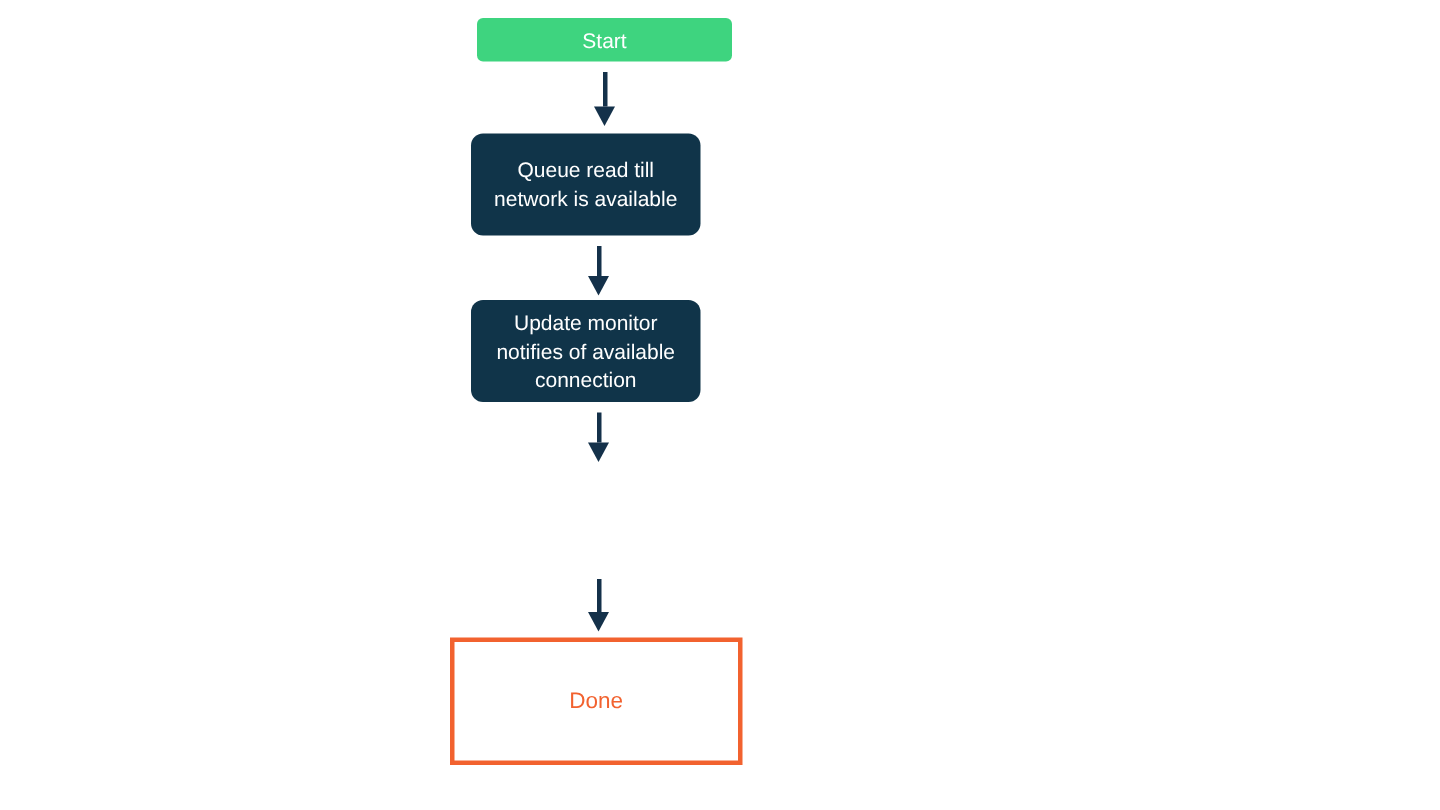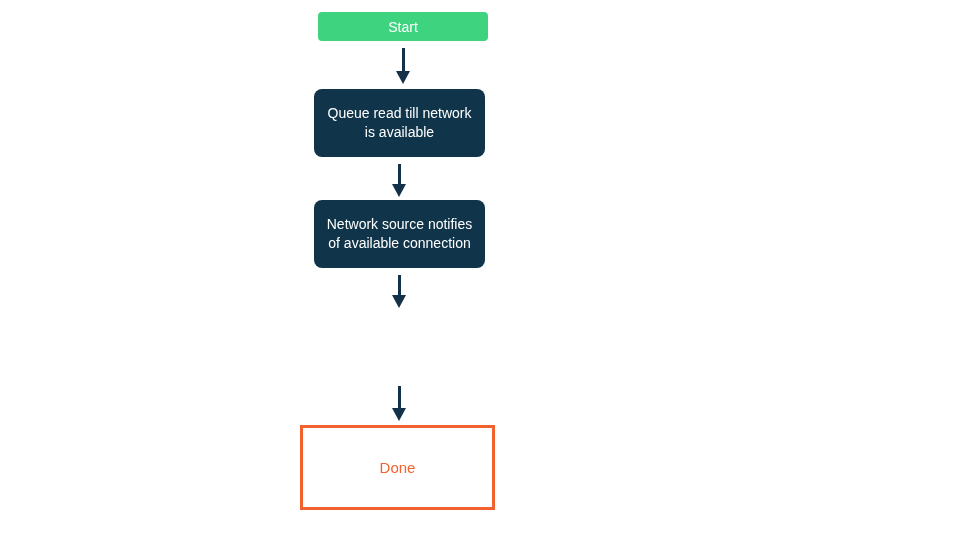--- a/index.html
+++ b/index.html
@@ -34,21 +34,21 @@
     text-align:center;
   }
   .node-start{
     left:318px; top:12px; width:170px; height:29px;
     background:var(--start-fill);
     color:var(--start-text);
     border-radius:4px;
     font-size:14px;
   }
   .node-process{
-    left:314px; width:171px; height:68px;
+    left:314px; width:153px; height:68px;
     background:var(--process-fill);
     color:var(--process-text);
     border-radius:8px;
     font-size:14px;
     line-height:19px;
     padding:6px 12px;
   }
   .node-process.p1{top:89px;}
   .node-process.p2{top:200px;}
   .node-process.p3{top:312px;}
@@ -99,21 +99,21 @@
   <div class="node node-process p1">
     <span>Queue read till network is available</span>
   </div>
 
   <div class="arrow a2">
     <div class="shaft"></div>
     <div class="head"></div>
   </div>
 
   <div class="node node-process p2">
-    <span>Network source notifies of available connection</span>
+    <span>Update monitor notifies of available connection</span>
   </div>
 
   <div class="arrow a3">
     <div class="shaft"></div>
     <div class="head"></div>
   </div>
 
 
   <div class="arrow a4">
     <div class="shaft"></div>

